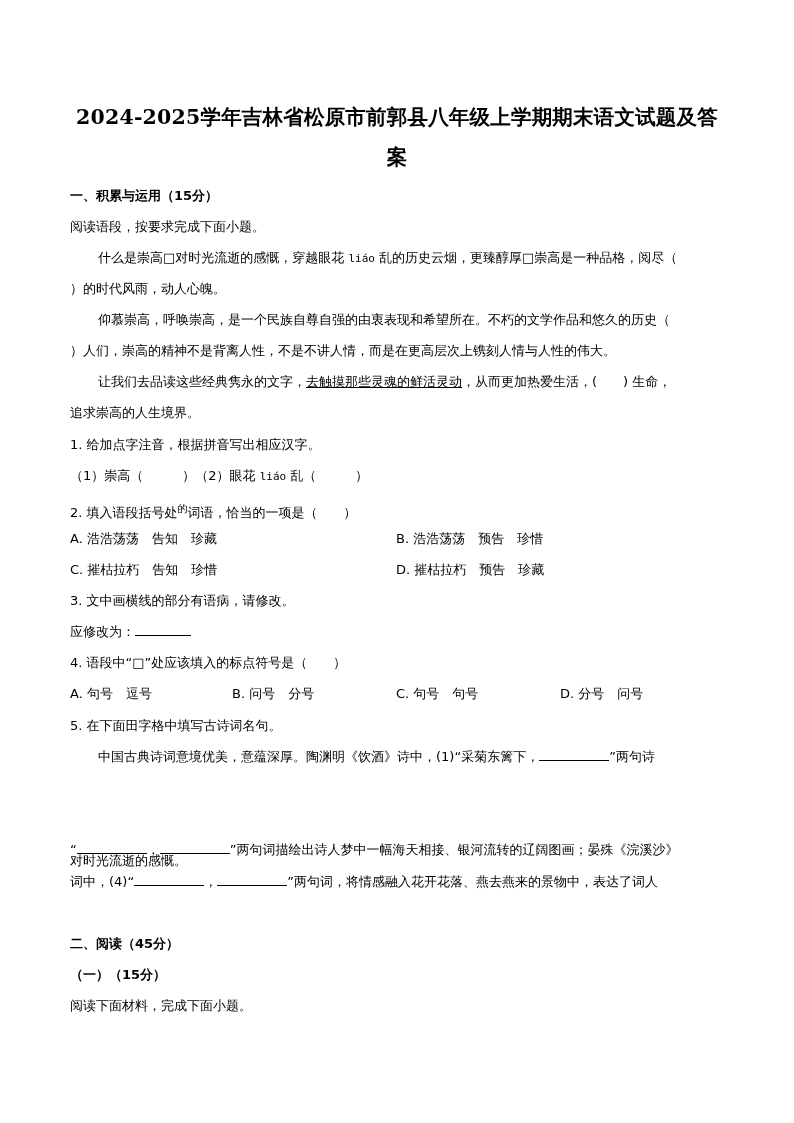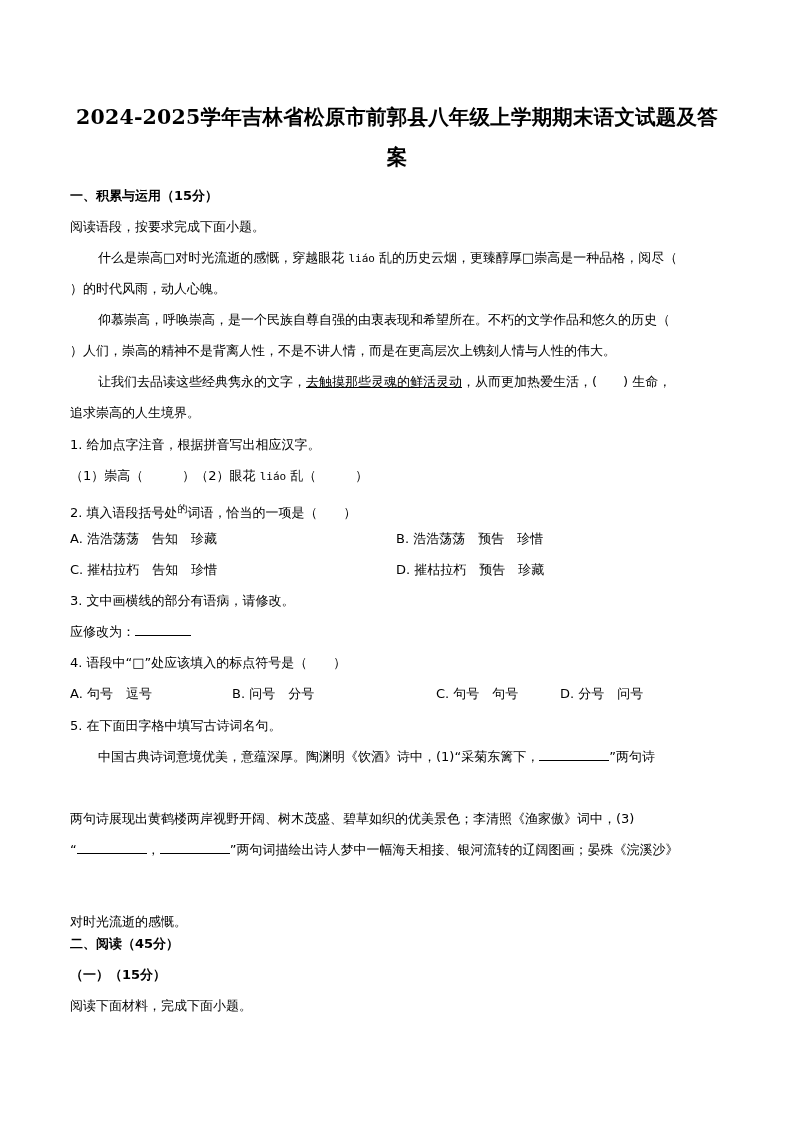--- a/index.html
+++ b/index.html
@@ -10,21 +10,21 @@
            font-family: "DejaVu Serif", "Liberation Serif", serif; font-weight: bold;
            font-size: 20.5px; letter-spacing: 0.2px; }
   .t1 { top: 103px; }
   .t2 { top: 143px; }
   .line { position: absolute; left: 70px; font-size: 13px; white-space: nowrap; line-height: 20px; }
   .bold { font-weight: bold; }
   .indent { left: 98px; }
   .uline { text-decoration: underline; }
   .blank { display: inline-block; border-bottom: 1px solid #000; height: 12px; vertical-align: baseline; }
   .col-b { left: 396px; text-align: right; }
-  .c4b { left: 232px; } .c4c { left: 396px; margin-left: 40px; } .c4d { left: 560px; }
+  .c4b { left: 232px; } .c4c { left: 396px; } .c4d { left: 560px; }
   .pinyin { font-family: "DejaVu Sans Mono", monospace; font-size: 11px; margin-top: 12px; }
   .sup { font-size: 10px; vertical-align: 5px; }
 </style>
 </head>
 <body>
 
 <div class="page">
   <div class="title t1">2024-2025学年吉林省松原市前郭县八年级上学期期末语文试题及答</div>
   <div class="title t2">案</div>
 
@@ -66,22 +66,24 @@
   <div class="line" style="top:684px">A. 句号　逗号</div>
   <div class="line c4b" style="top:684px">B. 问号　分号</div>
   <div class="line c4c" style="top:684px">C. 句号　句号</div>
   <div class="line c4d" style="top:684px">D. 分号　问号</div>
 
   <div class="line" style="top:716px">5. 在下面田字格中填写古诗词名句。</div>
 
   <div class="line indent" style="top:747px">
     <span>中国古典诗词意境优美，意蕴深厚。陶渊明《饮酒》诗中，(1)“采菊东篱下，</span><span class="blank" style="width:70px"></span><span>”两句诗</span>
   </div>
-  <div class="line" style="top:809px">两句诗展现出黄鹤楼两岸视野开阔、树木茂盛、碧草如织的优美景色；李清照《渔家傲》词中，(3)</div>
   <div class="line" style="top:840px">
     <span>“</span><span class="blank" style="width:70px"></span><span>，</span><span class="blank" style="width:70px"></span><span>”两句词描绘出诗人梦中一幅海天相接、银河流转的辽阔图画；晏殊《浣溪沙》</span>
   </div>
-  <div class="line" style="top:912px">对时光流逝的感慨。</div>
+  <div class="line" style="top:872px">
+    <span>词中，(4)“</span><span class="blank" style="width:70px"></span><span>，</span><span class="blank" style="width:70px"></span><span>”两句词，将情感融入花开花落、燕去燕来的景物中，表达了词人</span>
+  </div>
+  <div class="line" style="top:851px">对时光流逝的感慨。</div>
 
   <div class="line bold" style="top:934px">二、阅读（45分）</div>
   <div class="line bold" style="top:965px">（一）（15分）</div>
   <div class="line" style="top:996px">阅读下面材料，完成下面小题。</div>
 </div>
 
 </body></html>

